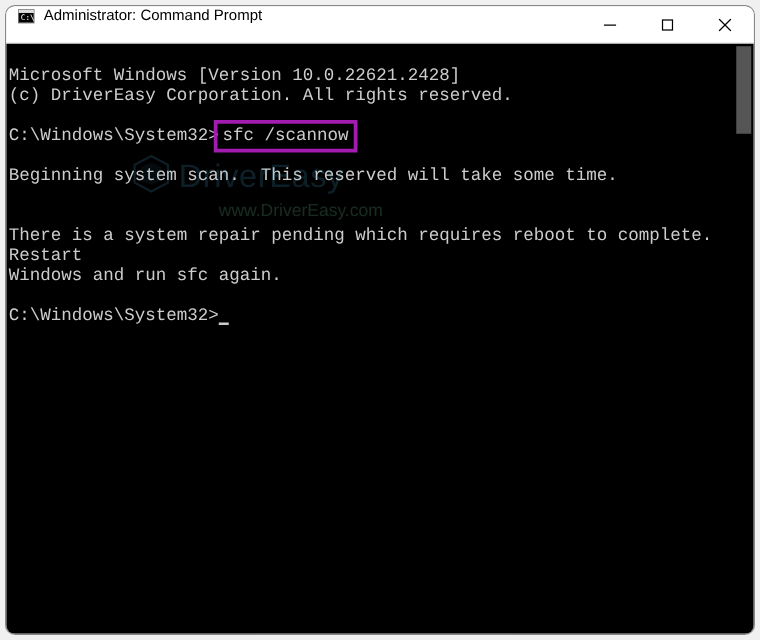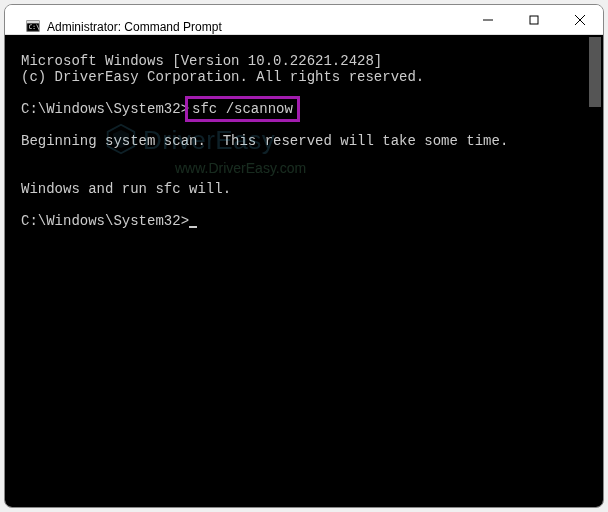--- a/index.html
+++ b/index.html
@@ -20,22 +20,22 @@
       border: 1px solid #888;
       border-radius: 8px;
       overflow: hidden;
       display: flex;
       flex-direction: column;
     }
     .titlebar {
       height: 30px;
       background: #fff;
       display: flex;
-      align-items: flex-end;
-      padding-left: 20px;
+      align-items: flex-start;
+      padding-left: 8px;
       border-bottom: 1px solid #e0e0e0;
     }
     .titlebar-icon {
       width: 16px;
       height: 16px;
       display: flex;
       align-items: center;
       justify-content: center;
       margin-right: 6px;
     }
@@ -64,21 +64,21 @@
       padding: 2px 4px 4px 0;
       position: relative;
     }
     .terminal-inner {
       font-family: Consolas, "Courier New", monospace;
       font-size: 14px;
       line-height: 16px;
       color: #cccccc;
       white-space: pre-wrap;
       word-break: break-all;
-      padding-left: 16px;
+      padding-left: 2px;
     }
     .terminal-line { display: block; }
     .hlbox {
       display: inline-block;
       border: 3px solid #a21caf;
       padding: 2px 4px;
       margin: -5px -4px;
       position: relative;
       z-index: 2;
     }
@@ -170,17 +170,17 @@
             </svg>
         </span><span>DriverEasy</span>
       </div>
       <div class="watermark-sub">www.DriverEasy.com</div>
     </div>
     <div class="terminal-inner">
 <span class="terminal-line">Microsoft Windows [Version 10.0.22621.2428]</span><span class="terminal-line">(c) DriverEasy Corporation. All rights reserved.</span>
 <span class="terminal-line"><span>C:\Windows\System32&gt;</span><span class="hlbox">sfc /scannow</span></span>
 <span class="terminal-line">Beginning system scan.  This reserved will take some time.</span>
 
-<span class="terminal-line">Windows and run sfc will.</span>
+<span class="terminal-line">There is a system repair pending which requires reboot to complete.   Restart</span><span class="terminal-line">Windows and run sfc again.</span>
 <span class="terminal-line"><span>C:\Windows\System32&gt;</span><span class="cursor"></span></span>
     </div>
   </div>
 </div>
 
 </body></html>

